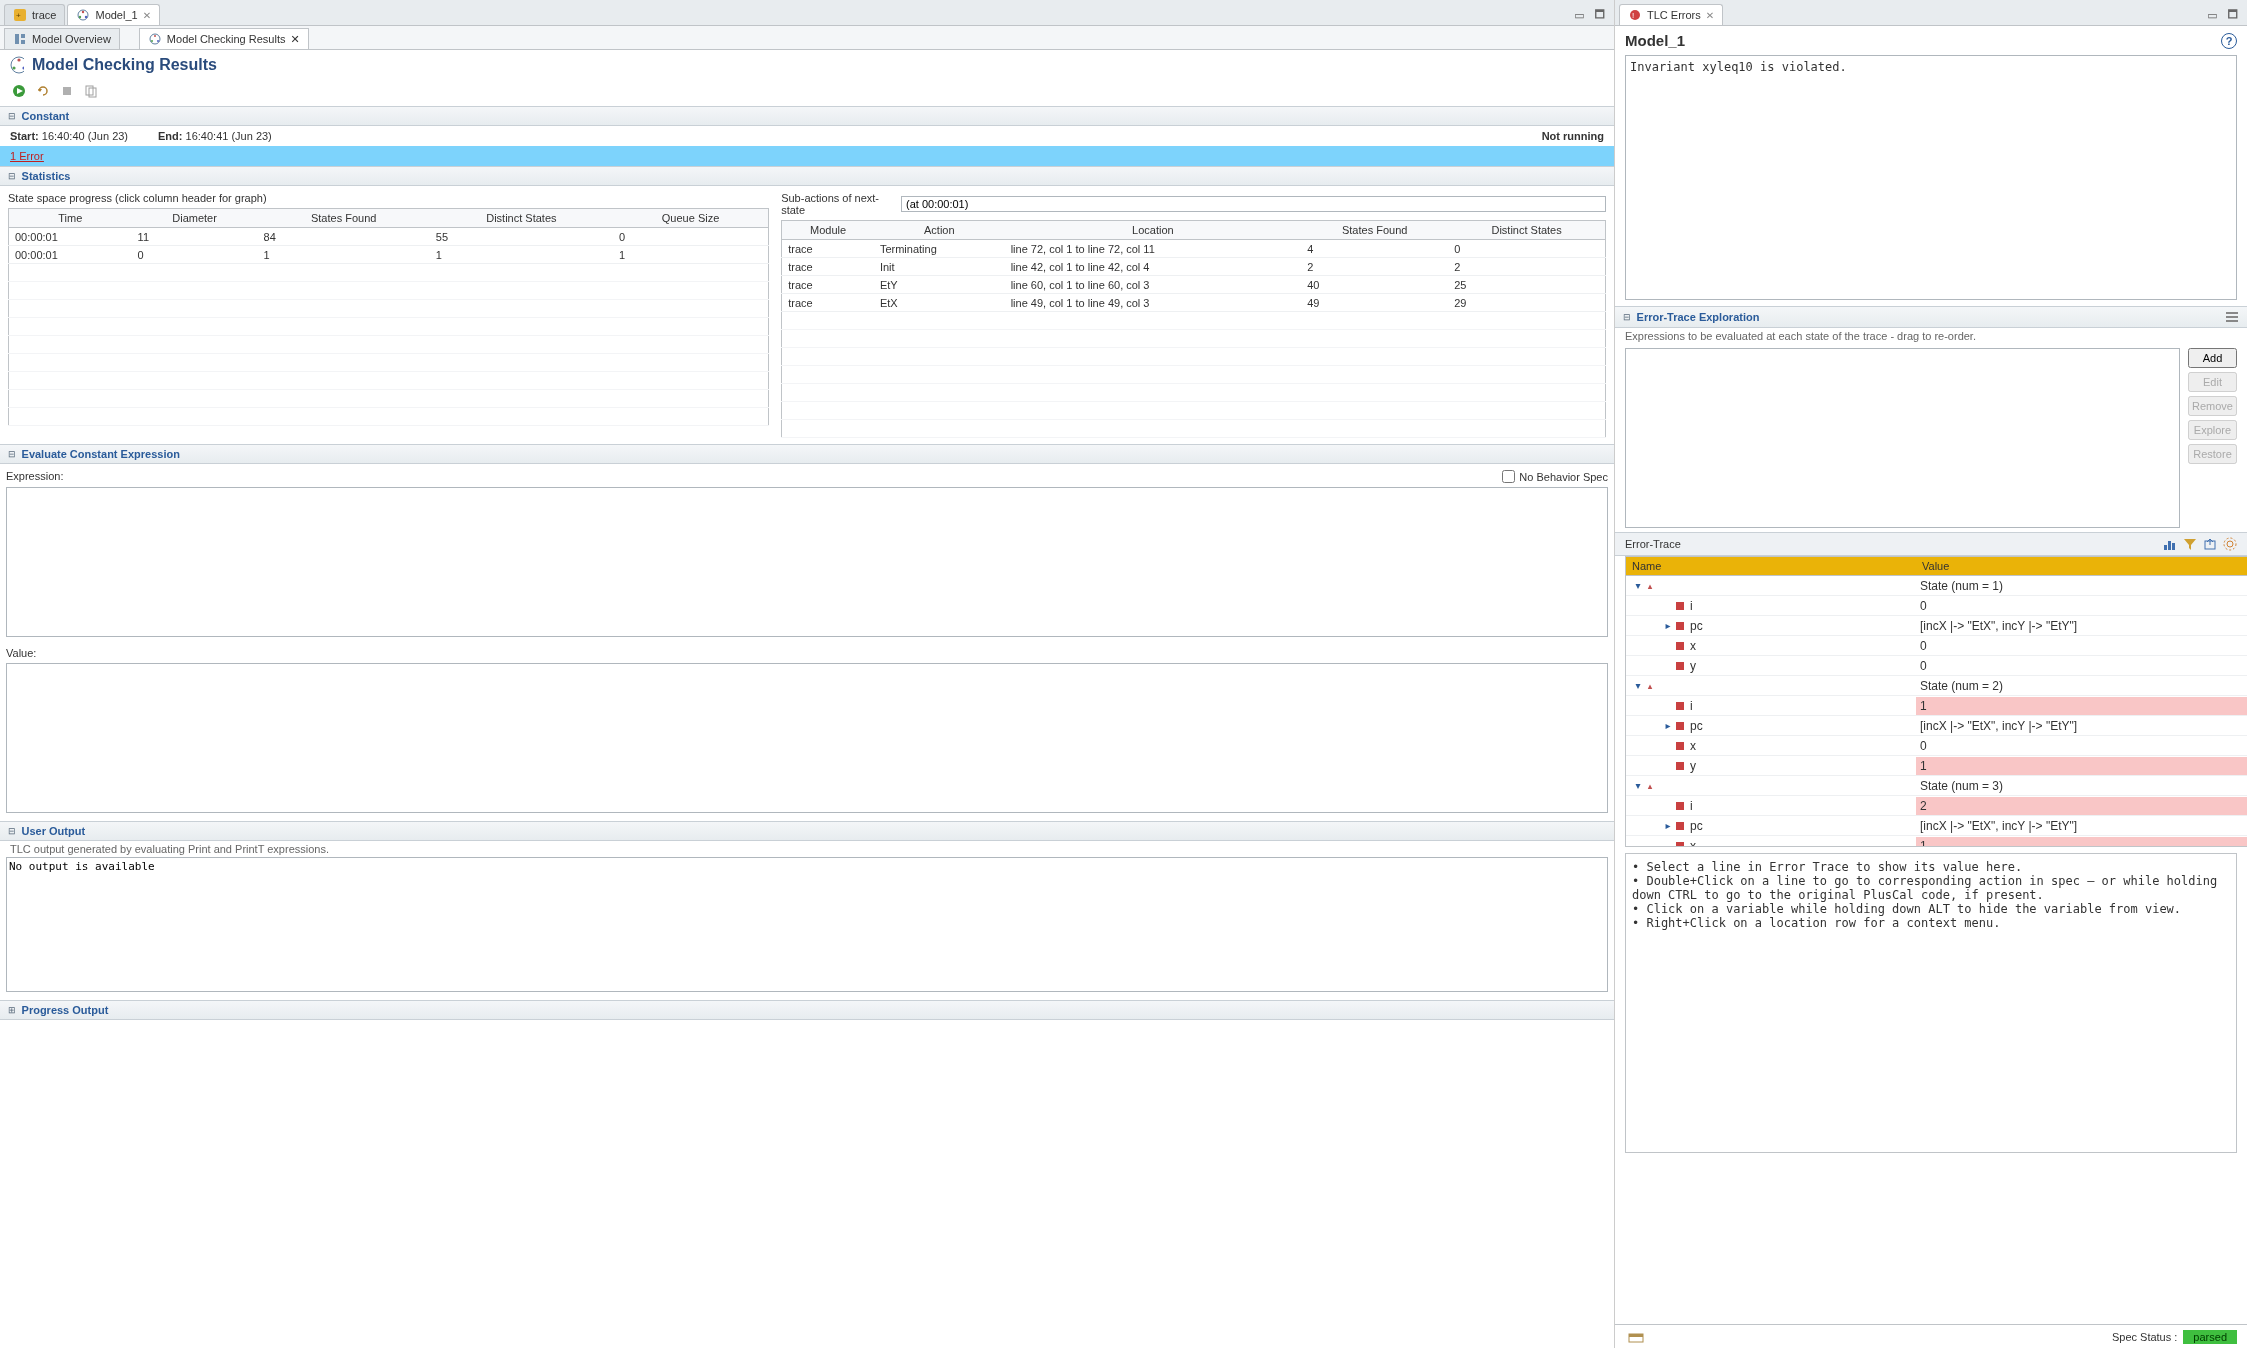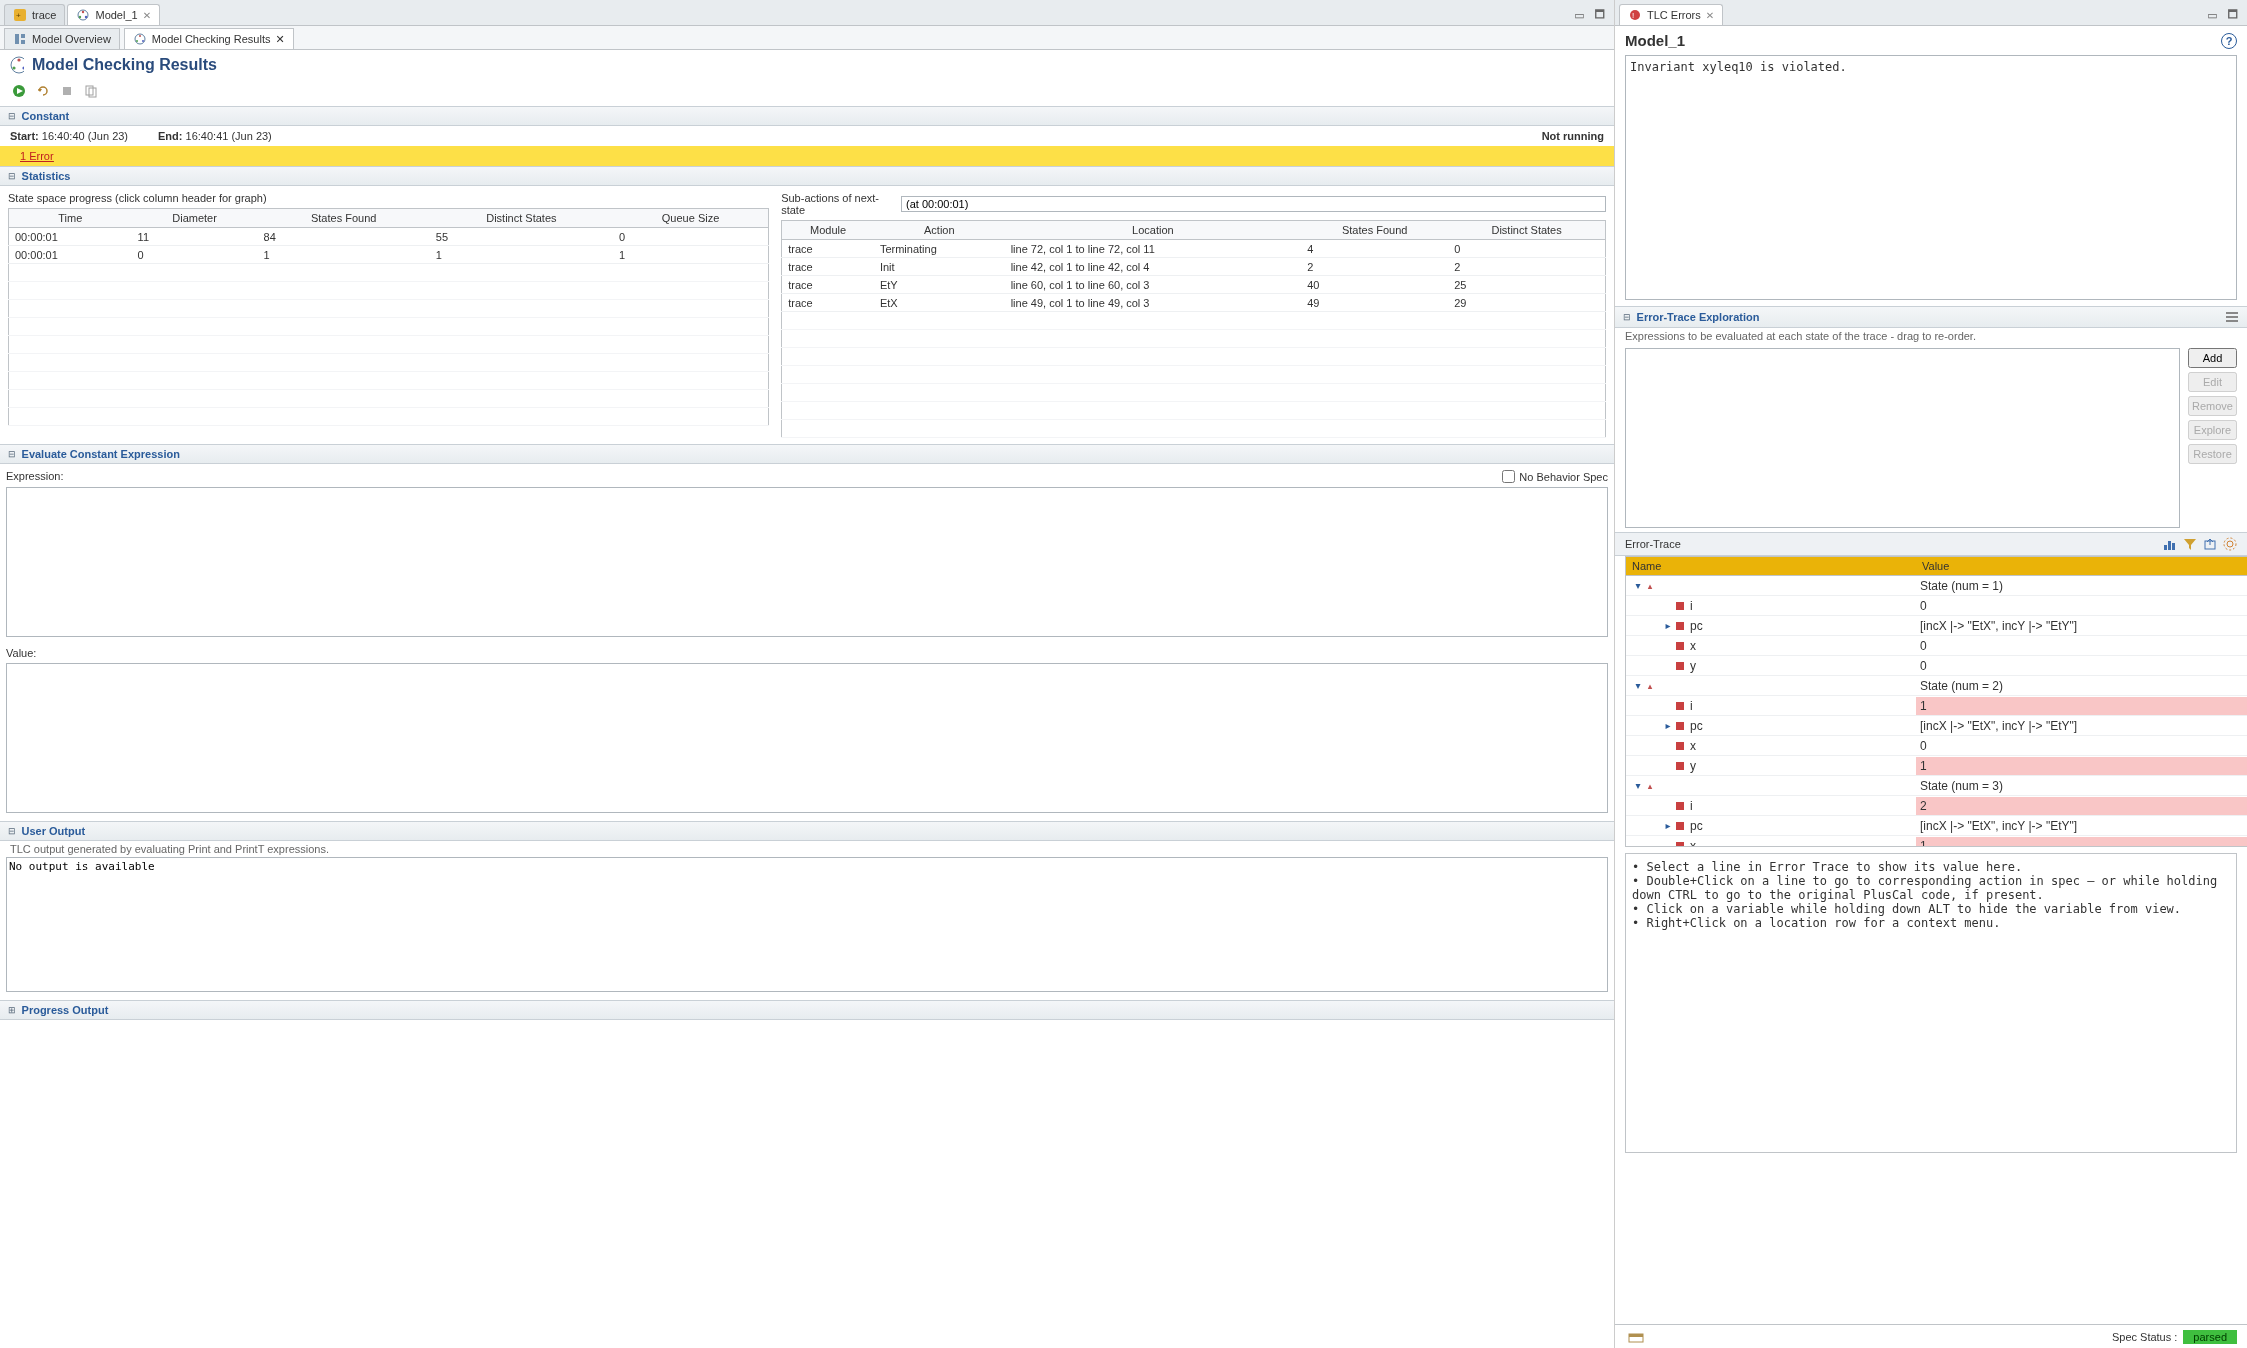--- a/index.html
+++ b/index.html
@@ -10,42 +10,42 @@
 
 
 .tabbar { display: flex; background: #e8ecef; border-bottom: 1px solid #c0c4c8; height: 26px; align-items: flex-end; padding-left: 4px; gap: 2px; }
 .tab { display: flex; align-items: center; padding: 3px 8px; background: #fff; border: 1px solid #c0c4c8; border-bottom: none; border-top-left-radius: 3px; border-top-right-radius: 3px; gap: 5px; font-size: 11px; }
 .tab .close { color: #888; font-size: 10px; cursor: pointer; }
 .tab.inactive { background: #dde2e6; }
 .tab-icon { width: 14px; height: 14px; display: inline-flex; align-items: center; justify-content: center; }
 .tabbar .mmx { margin-left: auto; display: flex; gap: 4px; padding-right: 6px; align-items: center; }
 .mmx span { cursor: pointer; color: #666; padding: 0 3px; }
 
-.subtabbar { display: flex; border-bottom: 1px solid #c0c4c8; height: 24px; align-items: flex-end; padding-left: 4px; gap: 4px; background: #f4f6f8; }
+.subtabbar { display: flex; border-bottom: 1px solid #c0c4c8; height: 24px; align-items: flex-end; padding-left: 4px; gap: 19px; background: #f4f6f8; }
 .subtab { display: flex; align-items: center; padding: 3px 8px; background: #fff; border: 1px solid #c0c4c8; border-bottom: none; font-size: 11px; gap: 5px; }
 .subtab.inactive { background: #e8ecef; }
 
 
 .page-head { display: flex; align-items: center; gap: 8px; padding: 6px 10px; }
 .page-head .title { font-size: 16px; font-weight: bold; color: #2a4b7c; }
 
 
 .toolbar { display: flex; gap: 6px; padding: 2px 10px 6px; }
 .toolbar .tbtn { width: 18px; height: 18px; display: inline-flex; align-items: center; justify-content: center; cursor: pointer; }
 
 
 .section { border-top: 1px solid #c9d0d6; }
 .sect-head { background: linear-gradient(#f4f6f8,#e7ecef); padding: 3px 8px; display: flex; align-items: center; gap: 6px; border-bottom: 1px solid #c9d0d6; }
 .sect-head .toggle { color: #5a6b7c; font-size: 9px; }
 .sect-head .st { color: #2a5b9a; font-weight: bold; font-size: 11px; }
 
 
 .gen-row { display: flex; padding: 4px 10px; gap: 30px; font-size: 11px; }
 .gen-row .right { margin-left: auto; font-weight: bold; }
-.error-row { padding: 4px 20px; background: #fde047; text-decoration: underline; }
+.error-row { padding: 4px 10px; background: #7dd3fc; text-decoration: underline; }
 .error-row a { color: #c02020; text-decoration: underline; font-size: 11px; }
 
 
 .stats-body { display: flex; padding: 6px 8px; gap: 12px; }
 .stats-col { flex: 1; }
 .stats-label { font-size: 11px; margin-bottom: 4px; display: flex; align-items: center; gap: 10px; }
 .stats-label input { border: 1px solid #b0b7bd; padding: 1px 4px; font-size: 11px; width: 780px; }
 table.grid { width: 100%; border-collapse: collapse; background: #fff; border: 1px solid #c0c4c8; }
 table.grid th { text-align: center; font-weight: normal; padding: 3px 6px; border-bottom: 1px solid #c0c4c8; background: #f7f8fa; font-size: 11px; }
 table.grid td { padding: 2px 6px; border-bottom: 1px solid #eef0f2; font-size: 11px; height: 18px; }

